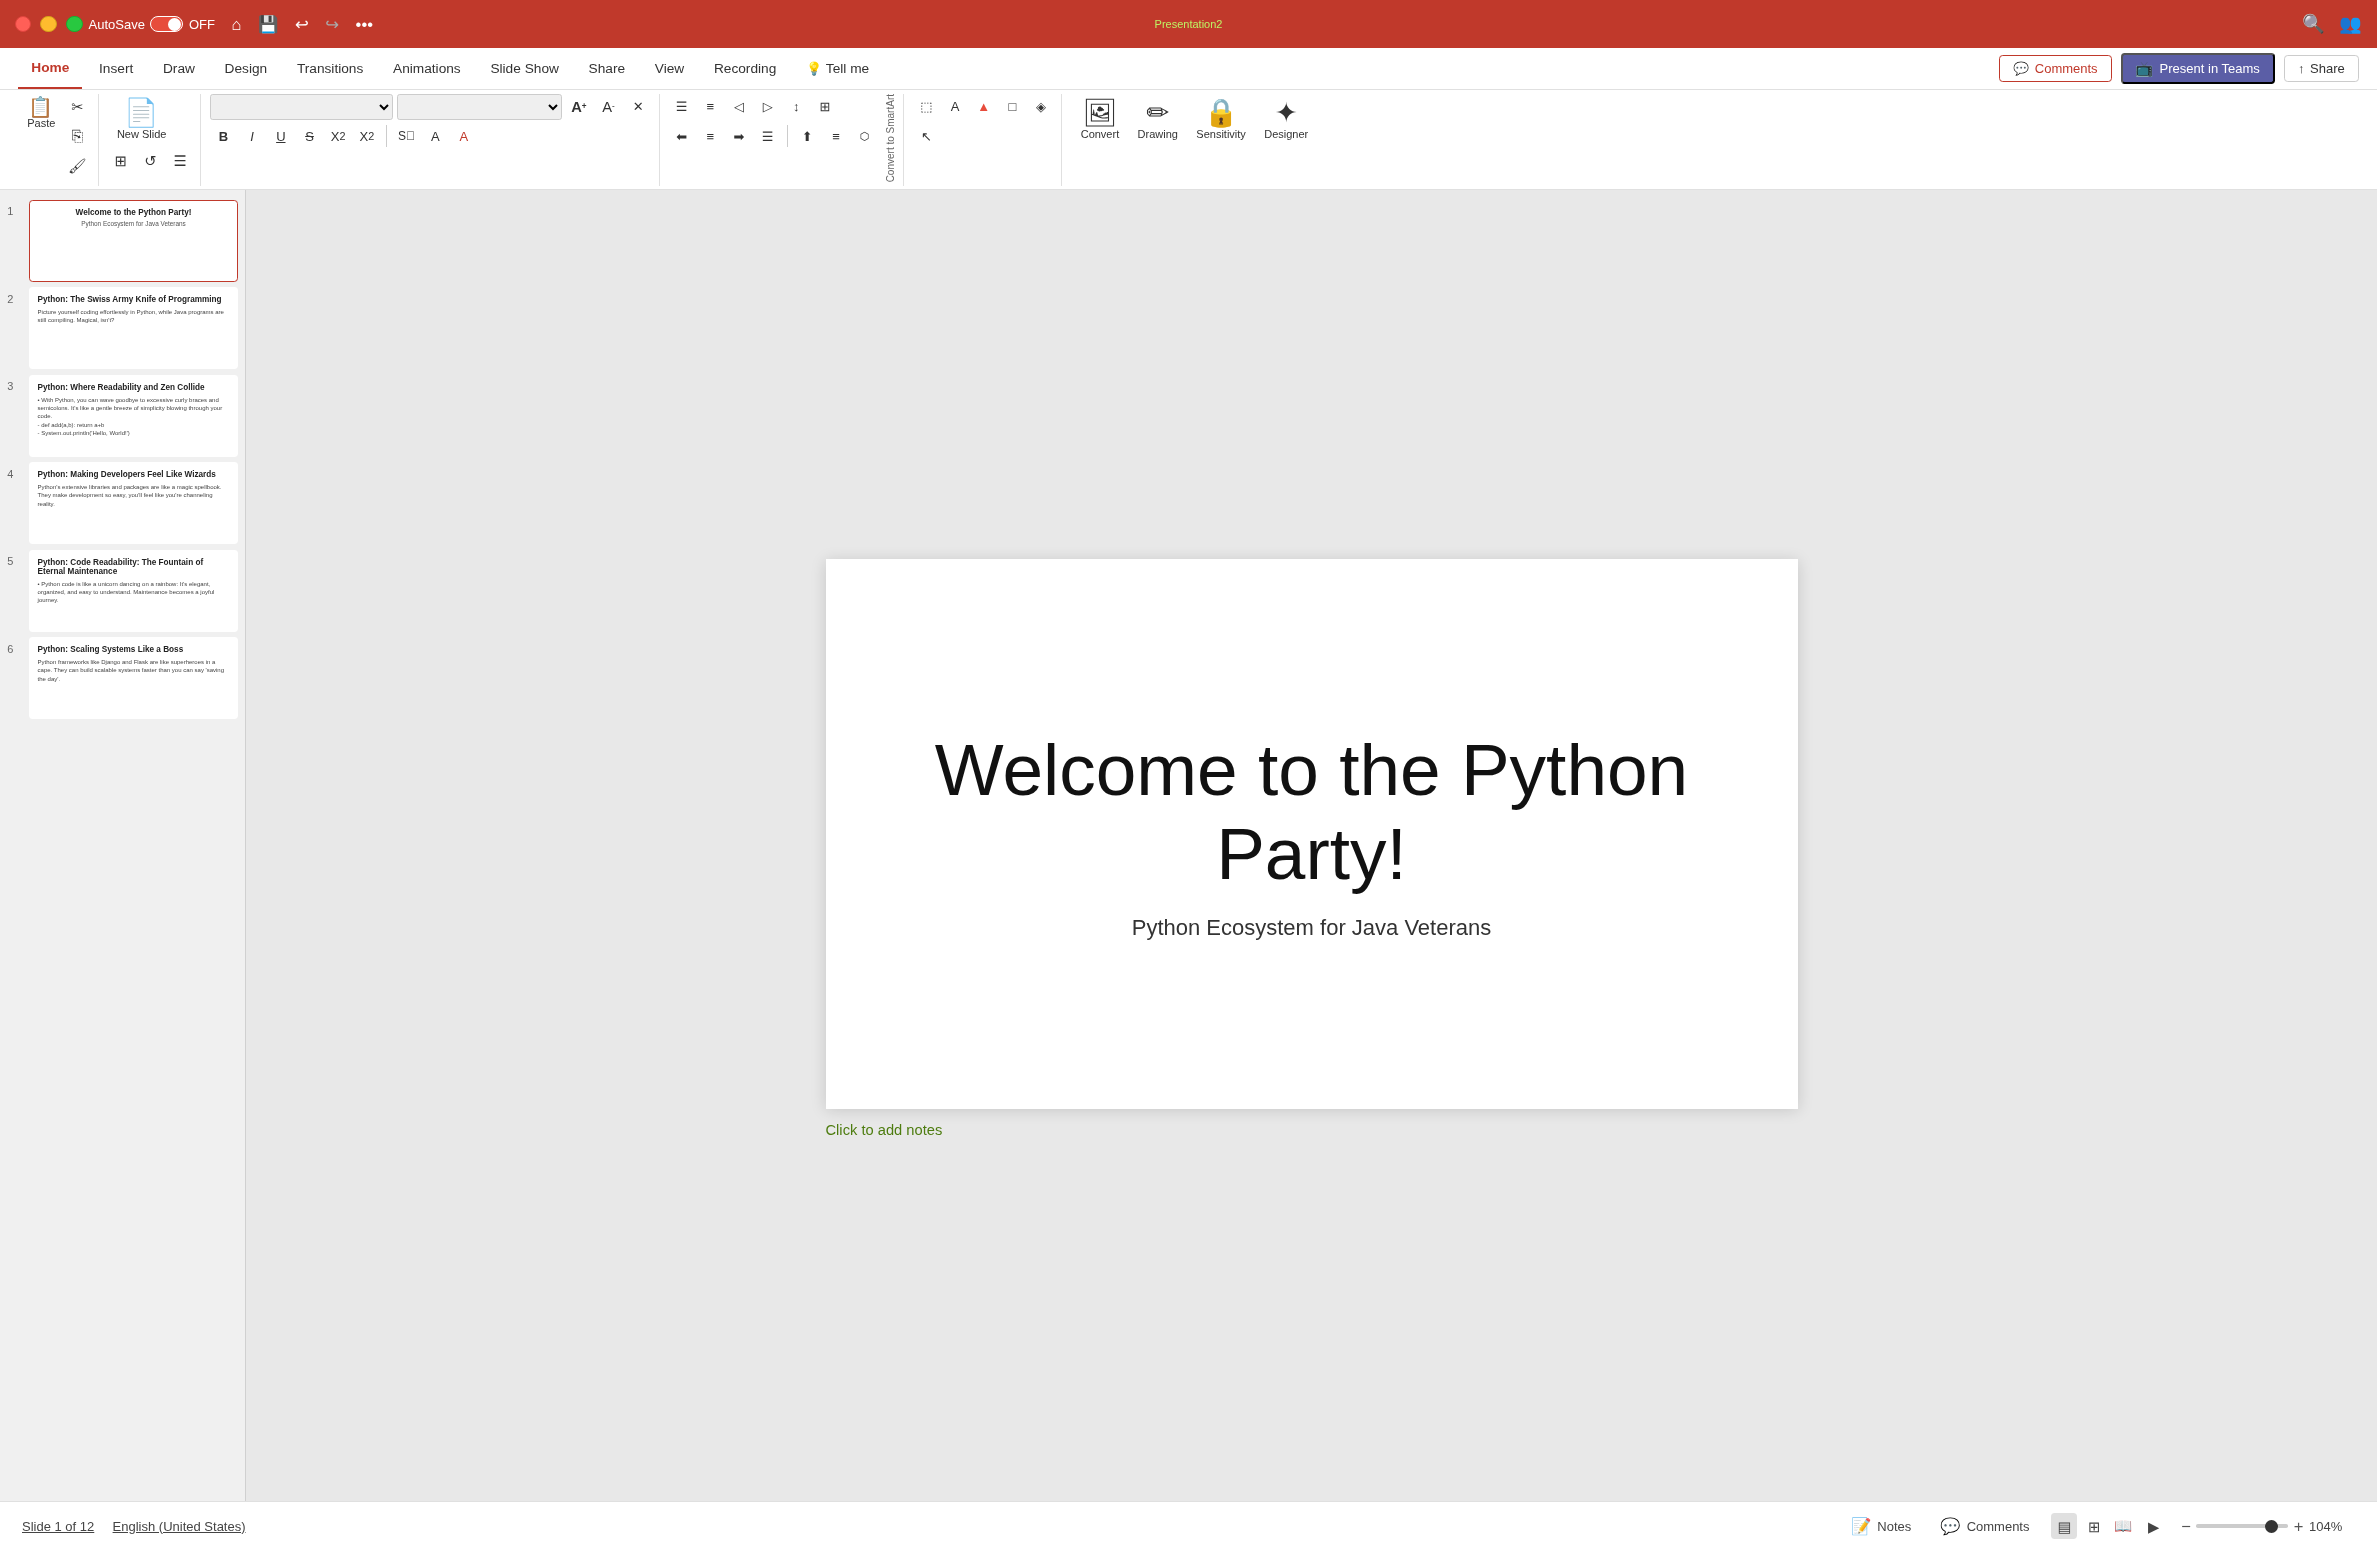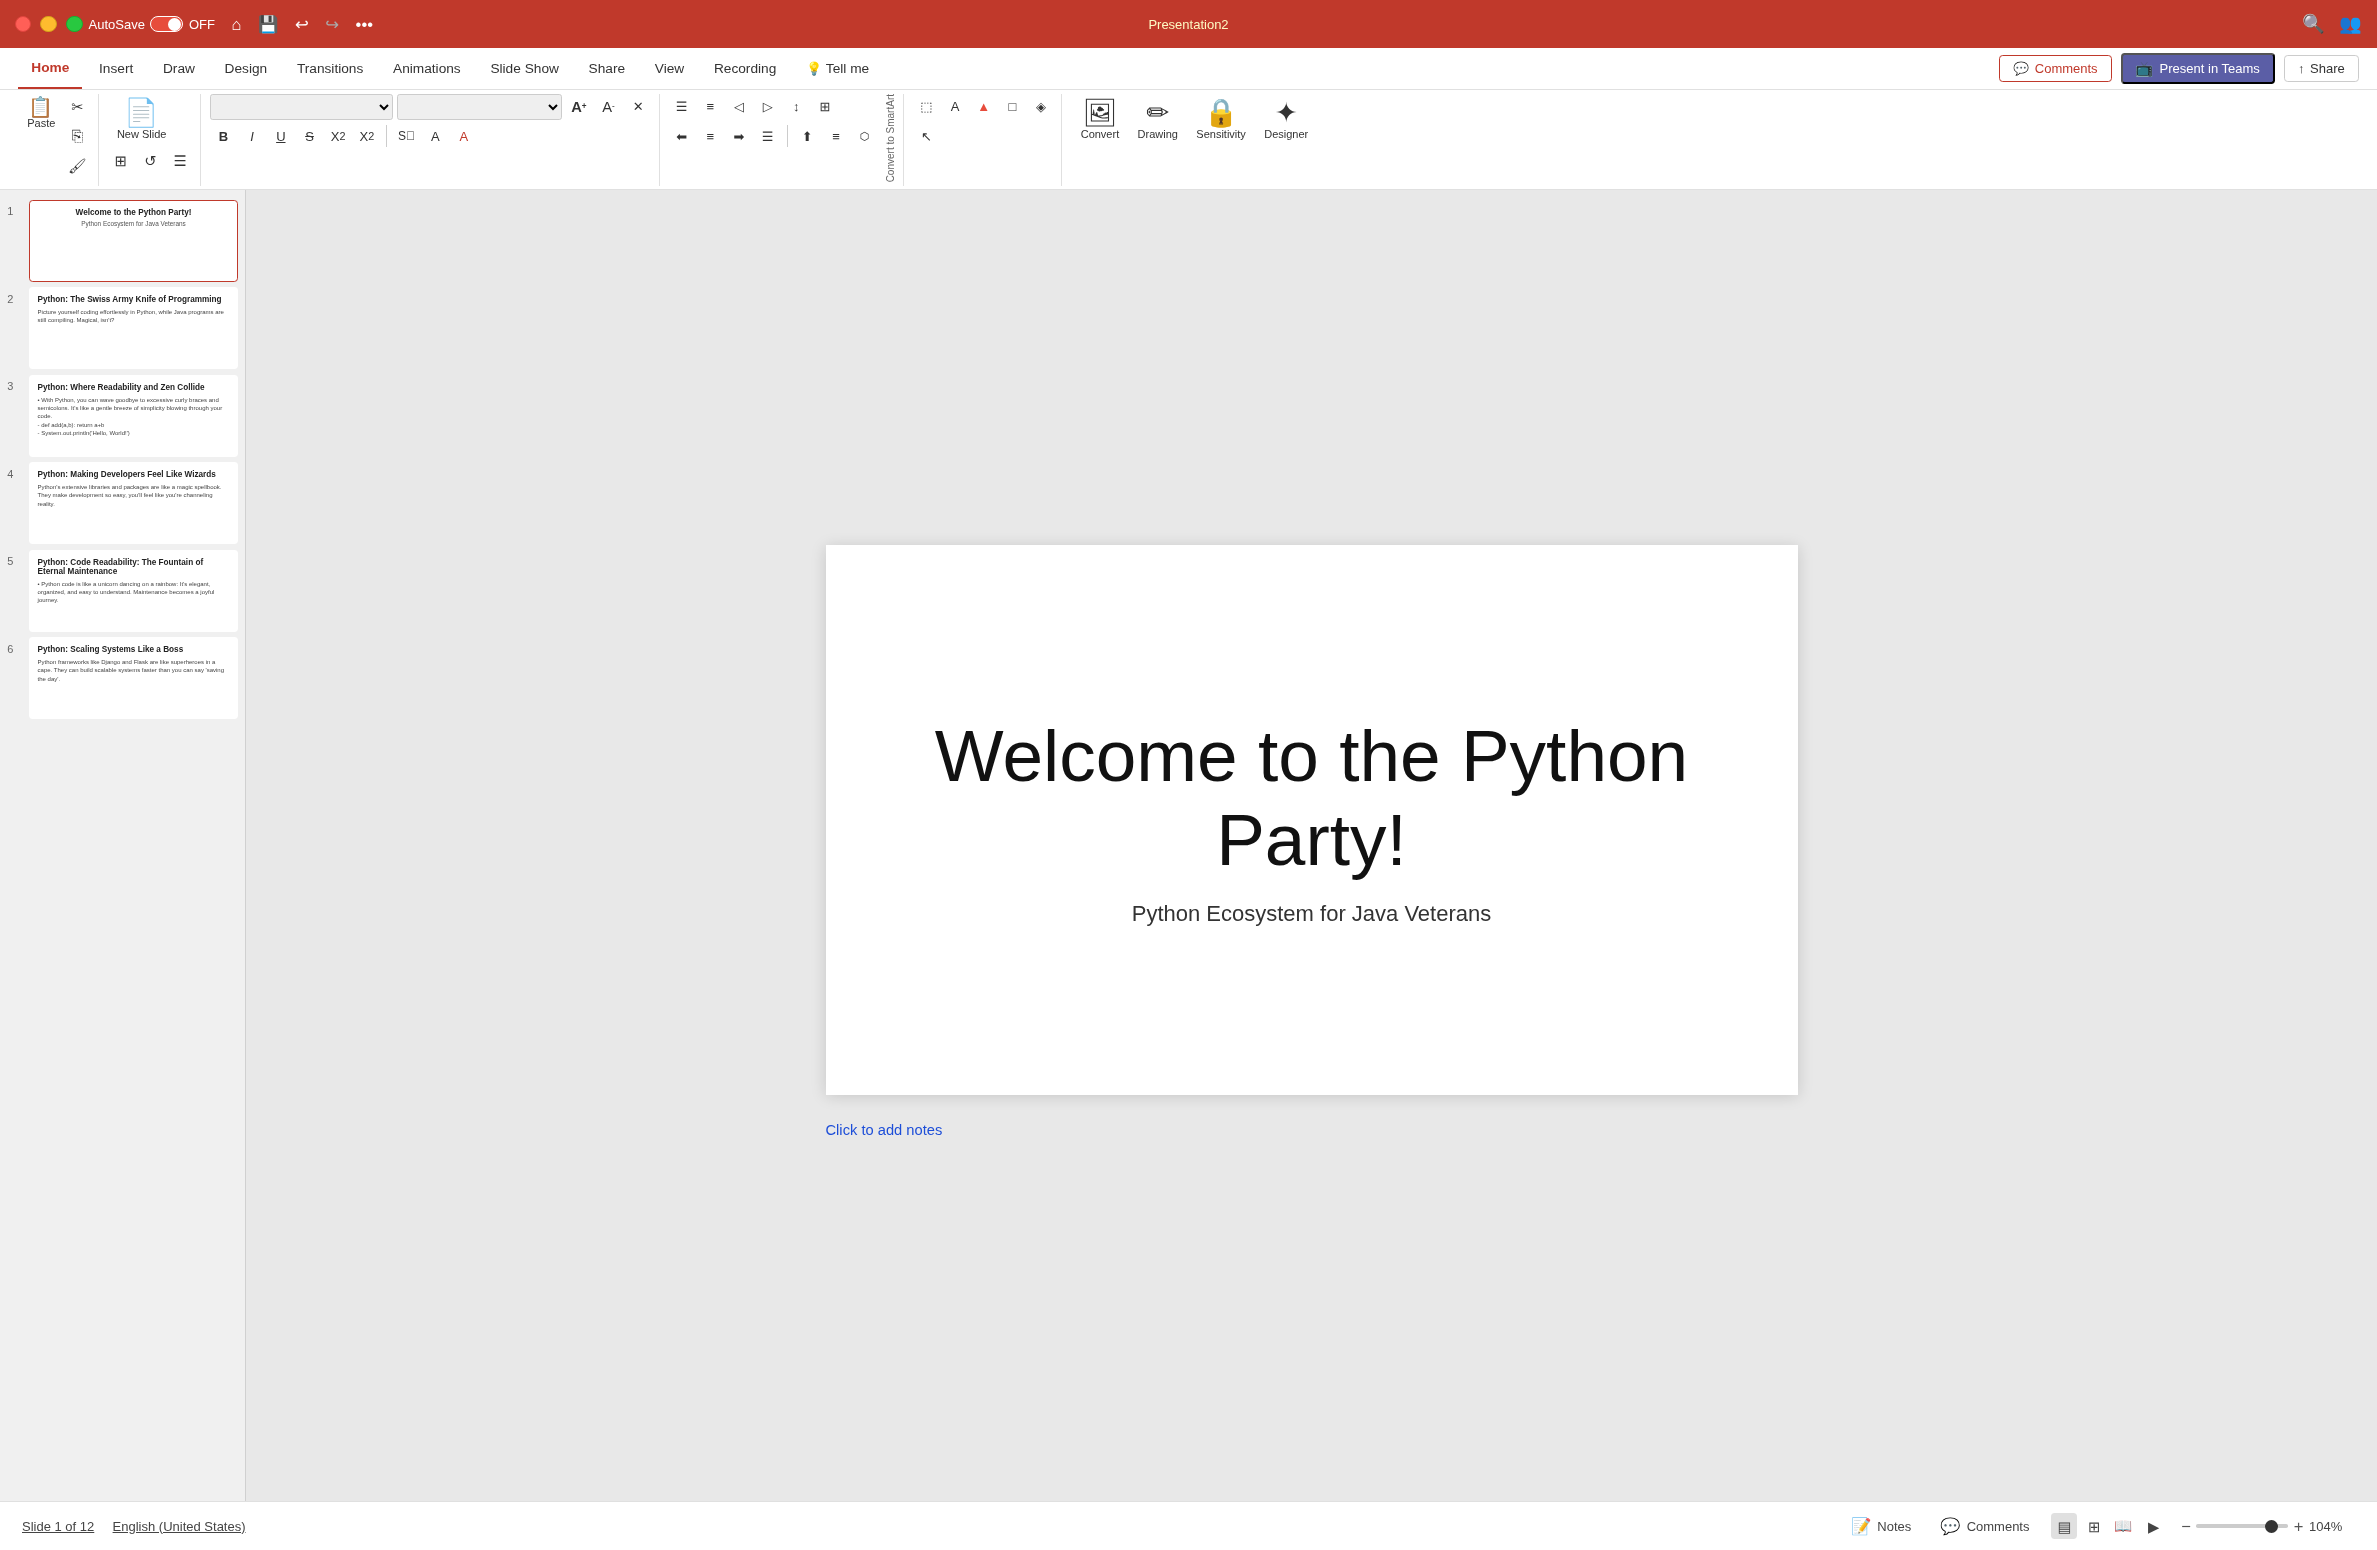--- a/index.html
+++ b/index.html
@@ -31,21 +31,21 @@
       width: 33px; height: 16.5px; display: flex; align-items: center; justify-content: flex-end; padding: 1.8px;
       cursor: pointer;
     }
     .autosave-knob { width: 13px; height: 13px; background: #fff; border-radius: 50%; }
     .titlebar-icons {
       display: flex; align-items: center; gap: 16.5px; margin-left: 16.5px;
     }
     .titlebar-icon { color: #fff; font-size: 16.5px; cursor: pointer; }
     .titlebar-title {
       position: absolute; left: 50%; transform: translateX(-50%);
-      color: #fef9c3; font-size: 13px; font-weight: 500;
+      color: #bef264; font-size: 11px; font-weight: 500;
     }
     .titlebar-right {
       margin-left: auto; display: flex; align-items: center; gap: 14.7px;
     }
     .titlebar-right-icon { color: #fff; font-size: 18.3px; cursor: pointer; }
 
     
     .ribbon {
       background: #fff;
       border-bottom: 0.9px solid #e0e0e0;
@@ -166,22 +166,22 @@
       padding: 0 55px;
     }
     .slide-main-subtitle {
       font-size: 22px;
       color: #333;
       text-align: center;
       font-weight: 500;
     }
     .notes-area {
       width: 972px;
-      padding: 27px 0;
-      color: #1d4ed8;
+      padding: 13px 0;
+      color: #4d7c0f;
       font-size: 14.7px;
     }
 
     
     .statusbar {
       height: 49px;
       background: #fff;
       border-top: 0.9px solid #e0e0e0;
       display: flex; align-items: center; padding: 0 22px;
       gap: 18.3px;

